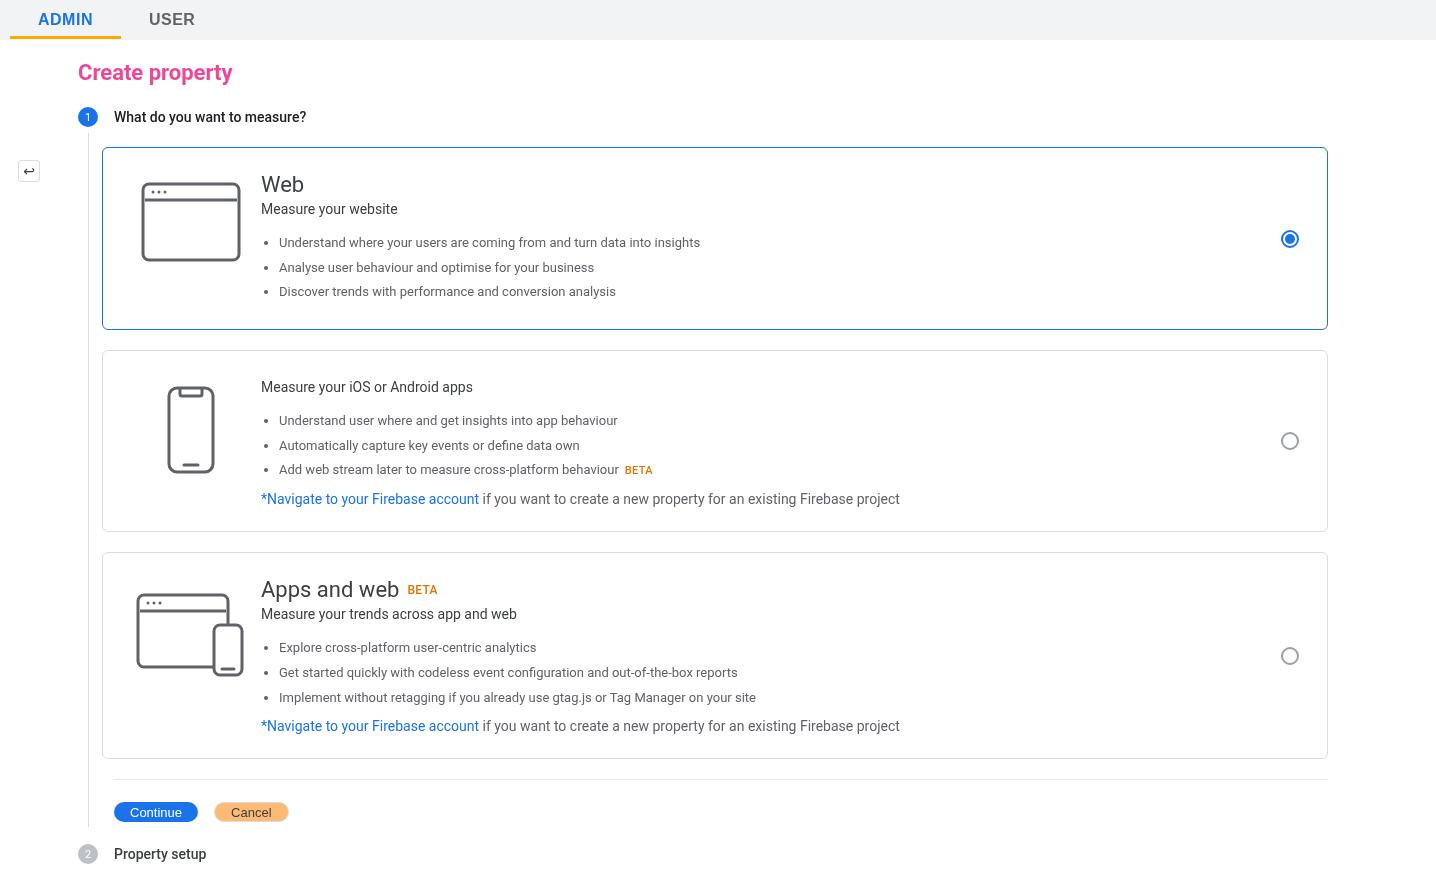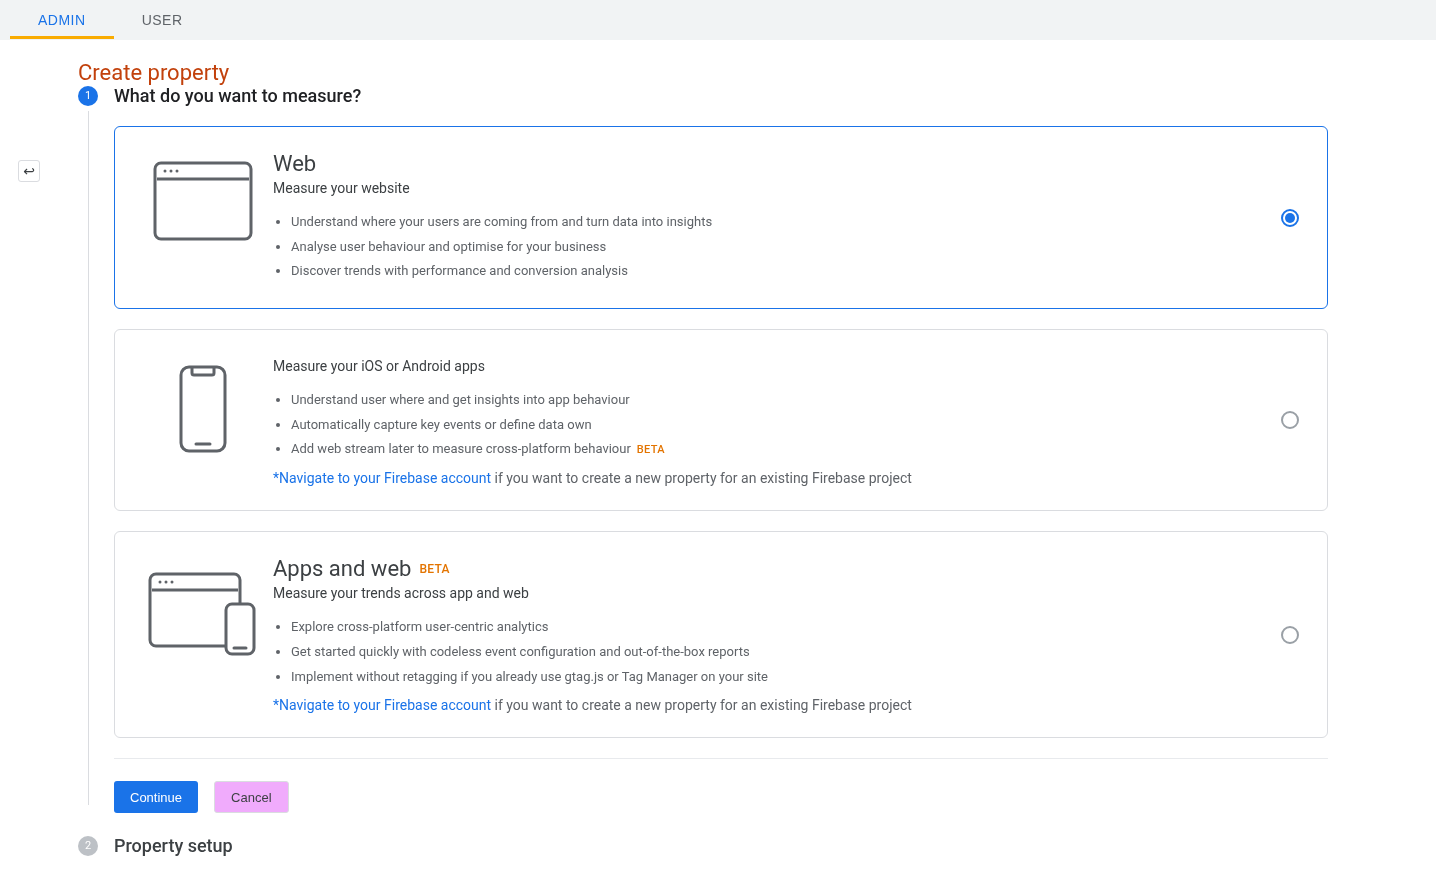--- a/index.html
+++ b/index.html
@@ -1,67 +1,67 @@
 <!DOCTYPE html>
 <html><head>
   <meta charset="utf-8">
   <style>
     * { box-sizing: border-box; margin: 0; padding: 0; }
     body { font-family: Roboto, "Helvetica Neue", Arial, sans-serif; background: #fff; color: #202124; font-size: 14px; }
     .page-wrap { width: 1436px; }
 
     
     .topbar { height: 40px; background: #f1f3f4; border-bottom: 1px solid #f1f3f4; display: flex; align-items: stretch; padding-left: 10px; }
-    .top-tab { display: flex; align-items: center; padding: 0 28px; font-size: 14px; font-weight: 400; letter-spacing: .5px; color: #5f6368; border: none; background: none; cursor: pointer; position: relative; }
+    .top-tab { display: flex; align-items: center; padding: 0 28px; font-size: 16px; font-weight: 700; letter-spacing: .5px; color: #5f6368; border: none; background: none; cursor: pointer; position: relative; }
     .top-tab.active { color: #1a73e8; }
     .top-tab.active::after { content:""; position:absolute; left:0; right:0; bottom:0; height:3px; background:#f9ab00; }
 
     
     .main { display:flex; }
     .left-gutter { width:78px; position:relative; }
     .back-btn { position:absolute; top:120px; left:18px; width:22px; height:22px; border:1px solid #dadce0; border-radius:3px; background:#fff; display:flex; align-items:center; justify-content:center; cursor:pointer; font-size:14px; color:#3c4043; }
 
     .content { flex:1; padding: 20px 60px 40px 0; max-width:1310px; }
 
-    .page-title { font-size: 22px; font-weight: 400; color:#c2410c; }
+    .page-title { font-size: 22px; font-weight: 700; color:#ec4899; margin-bottom: 22px; }
 
     .stepper { position: relative; }
     .vline { position:absolute; left:10px; top:26px; bottom: calc(100% - 720px); width:1px; background:#dadce0; }
 
     .step-header { display:flex; align-items:center; margin-bottom:20px; position:relative; }
     .step-badge { width:20px; height:20px; border-radius:50%; display:flex; align-items:center; justify-content:center; font-size:11px; color:#fff; margin-right:16px; z-index:1; }
     .step-badge.active { background:#1a73e8; }
     .step-badge.inactive { background:#bdc1c6; }
-    .step-label { font-size:18px; font-weight:500; color:#202124; }
+    .step-label { font-size:14px; font-weight:500; color:#202124; }
     .step-label.muted{ color:#3c4043; }
 
-    .cards { margin-left:36px; }
+    .cards { margin-left:24px; }
 
     .option-card { width:100%; border:1px solid #dadce0; border-radius:6px; padding:24px 28px 24px 28px; margin-bottom:20px; background:#fff; display:flex; align-items:flex-start; position:relative; cursor:pointer; }
     .option-card.selected { border:1.5px solid #1a73e8; }
     .card-icon { width:120px; display:flex; justify-content:center; align-items:flex-start; padding-top:10px; }
     .card-content { flex:1; padding-left:10px; padding-right:60px; }
     .card-title { font-family: "Google Sans", Roboto, Arial, sans-serif; font-size:22px; font-weight:400; color:#3c4043; display:flex; align-items:center; gap:8px; }
     .card-sub { font-size:14px; color:#3c4043; margin-top:4px; margin-bottom:14px; }
     .card-bullets { list-style: disc; padding-left:18px; color:#5f6368; }
     .card-bullets li { font-size:13px; line-height:1.9; }
     .beta-inline { color:#e37400; font-size:11px; font-weight:500; letter-spacing:.3px; margin-left:6px; }
     .beta-title { color:#e37400; font-size:12px; font-weight:500; letter-spacing:.3px; }
     .firebase-note { font-size:14px; margin-top:8px; color:#5f6368; }
     .firebase-note .link { color:#1a73e8; cursor:pointer; }
     .radio { position:absolute; right:28px; top:50%; transform:translateY(-50%); width:18px; height:18px; border-radius:50%; border:2px solid #9aa0a6; display:flex; align-items:center; justify-content:center; }
     .radio.checked { border-color:#1a73e8; }
     .radio.checked::after { content:""; width:10px; height:10px; border-radius:50%; background:#1a73e8; }
 
     .divider { border:none; border-top:1px solid #e8eaed; margin: 10px 0 22px 36px; }
 
     .action-row { margin-left:36px; display:flex; gap:16px; }
-    .btn { height:32px; padding:0 16px; border-radius:3px; font-size:13px; font-weight:500; cursor:pointer; display:inline-flex; align-items:center; }
+    .btn { height:20px; padding:0 16px; border-radius:13px; font-size:13px; font-weight:500; cursor:pointer; display:inline-flex; align-items:center; }
     .btn-primary { background:#1a73e8; color:#fff; border:none; }
-    .btn-secondary { background:#f0abfc; color:#3c4043; border:1px solid #dadce0; }
+    .btn-secondary { background:#fdba74; color:#3c4043; border:1px solid #dadce0; }
 
     .step2-row { display:flex; align-items:center; margin-top:22px; }
 
     
     svg { display:block; }
   </style>
 </head>
 <body>
 
 <div class="page-wrap">

